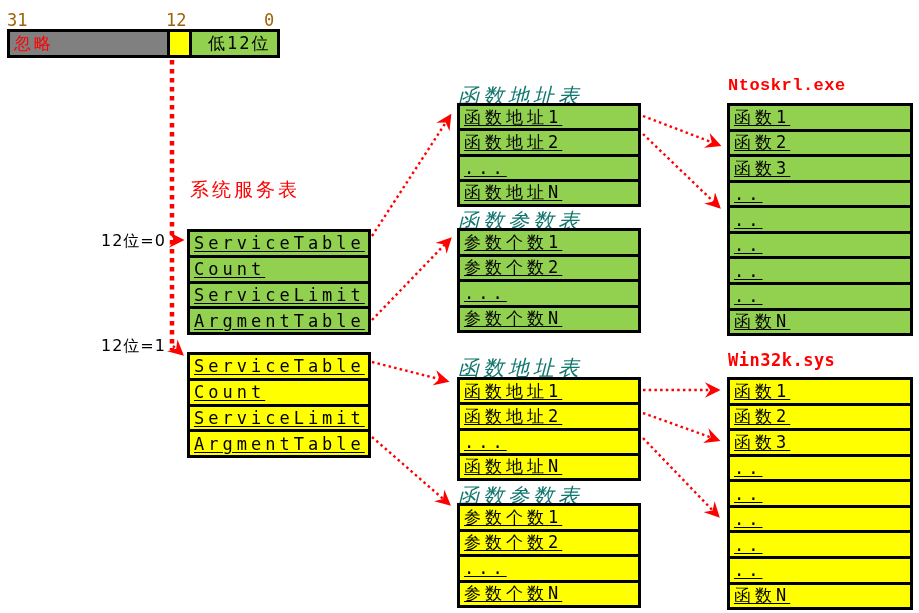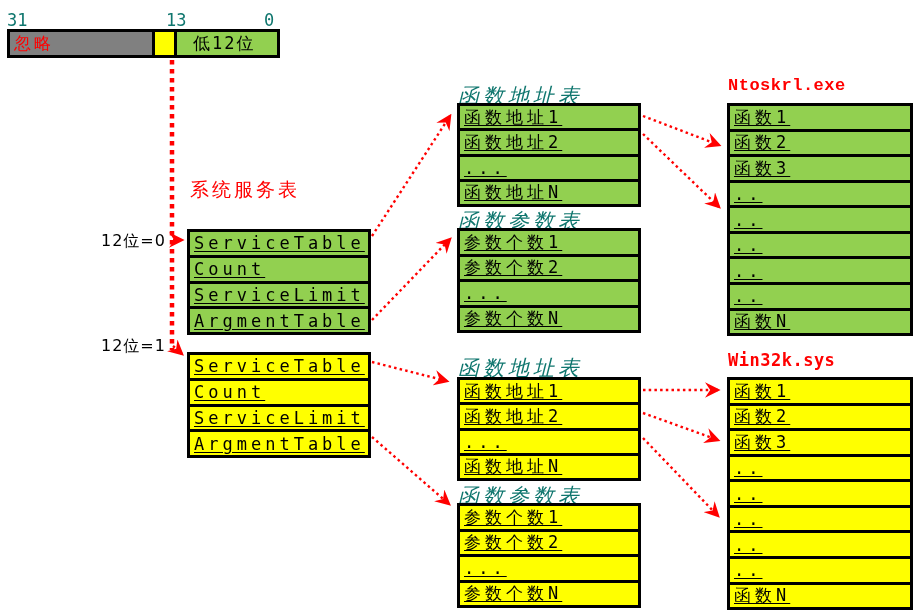--- a/index.html
+++ b/index.html
@@ -4,28 +4,28 @@
 <style>
   html,body{margin:0;padding:0;background:#ffffff;}
   body{
     position:relative;width:919px;height:613px;overflow:hidden;
     font-family:"DejaVu Sans Mono","Liberation Mono",monospace;
   }
   .abs{position:absolute;}
 
   
   .tick{
-    font:17px "DejaVu Sans Mono",monospace;color:#0f766e;
+    font:17px "DejaVu Sans Mono",monospace;color:#a16207;
   }
   .bitbar{
     display:flex;box-sizing:border-box;
     border:3px solid #000;background:#fff;
   }
   .seg{box-sizing:border-box;height:100%;display:flex;align-items:center;}
-  .seg-ignore{width:145px;background:#808080;border-right:3px solid #000;
+  .seg-ignore{width:160px;background:#808080;border-right:3px solid #000;
     color:#ff0000;font-size:17px;letter-spacing:3px;padding-left:4px;}
   .seg-bit12{width:22px;background:#ffff00;border-right:3px solid #000;}
   .seg-low12{flex:1;background:#92D050;color:#000;font-size:17px;
     letter-spacing:2px;padding-left:16px;}
 
   
   .lbl-sst{font-size:19px;font-weight:normal;letter-spacing:3px;color:#ff0000;
     font-family:"DejaVu Sans","Liberation Sans",sans-serif;}
   .lbl-bit{font-size:16px;color:#000;letter-spacing:1px;
     text-underline-offset:2px;
@@ -50,21 +50,21 @@
   .tbl .cell:first-child{border-top:none;}
   .tbl.green .cell{background:#92D050;}
   .tbl.yellow .cell{background:#FFFF00;}
 
   svg.overlay{position:absolute;left:0;top:0;pointer-events:none;}
 </style>
 </head>
 <body>
 
 <div class="abs tick" style="left:7px;top:10px;">31</div>
-<div class="abs tick" style="left:166px;top:10px;">13</div>
+<div class="abs tick" style="left:166px;top:10px;">12</div>
 <div class="abs tick" style="left:264px;top:10px;">0</div>
 
 <div class="abs bitbar" style="left:7px;top:29px;width:273px;height:29px;">
   <div class="seg seg-ignore">
     <span>忽略</span>
   </div>
   <div class="seg seg-bit12"></div>
   <div class="seg seg-low12">
     <span>低12位</span>
   </div>

